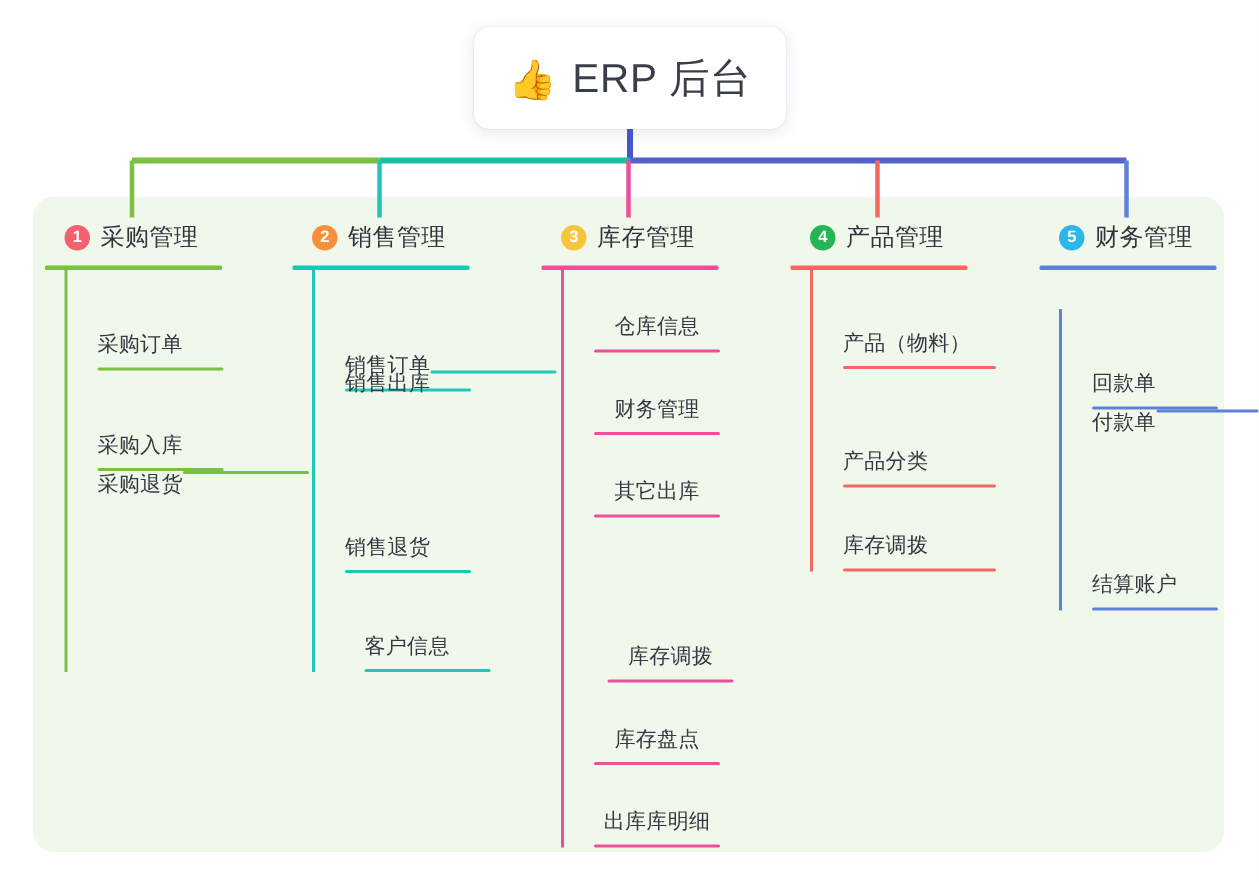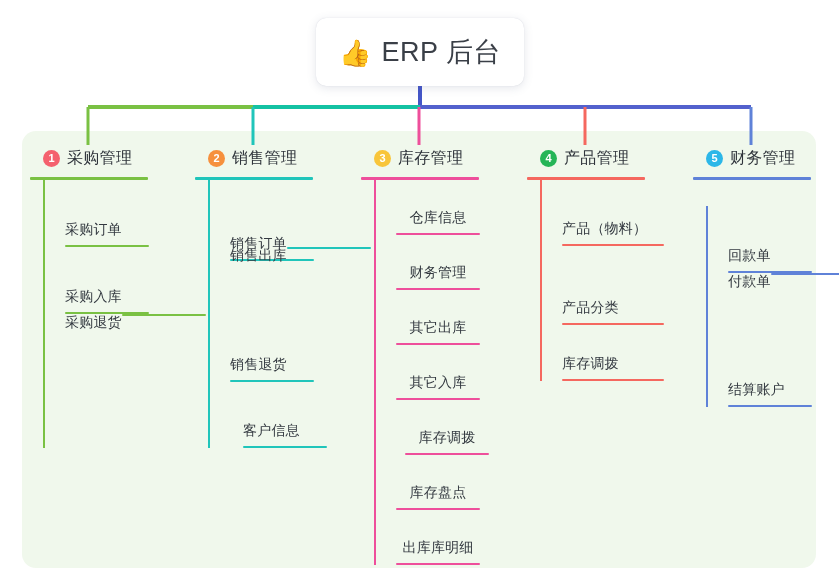--- a/index.html
+++ b/index.html
@@ -220,24 +220,20 @@
             <div class="leaf-rule" style="width: 84px; background: rgb(238, 79, 155);"></div>
           </div>
           <div class="leaf" style="position: absolute; left: 13px; top: 55px; height: 55px; display: flex; flex-direction: column; justify-content: flex-end;">
             <span class="leaf-text">财务管理</span>
             <div class="leaf-rule" style="width: 84px; background: rgb(238, 79, 155);"></div>
           </div>
           <div class="leaf" style="position: absolute; left: 13px; top: 110px; height: 55px; display: flex; flex-direction: column; justify-content: flex-end;">
             <span class="leaf-text">其它出库</span>
             <div class="leaf-rule" style="width: 84px; background: rgb(238, 79, 155);"></div>
           </div>
-          <div class="leaf" style="position: absolute; left: 13px; top: 165px; height: 55px; display: flex; flex-direction: column; justify-content: flex-end;">
-            <span class="leaf-text">其它入库</span>
-            <div class="leaf-rule" style="width: 84px; background: rgb(238, 79, 155);"></div>
-          </div>
           <div class="leaf" style="position: absolute; left: 13px; top: 220px; height: 55px; display: flex; flex-direction: column; justify-content: flex-end; padding-left: 31px;">
             <span class="leaf-text">库存调拨</span>
             <div class="leaf-rule" style="width: 84px; background: rgb(238, 79, 155);"></div>
           </div>
           <div class="leaf" style="position: absolute; left: 13px; top: 330px; height: 55px; display: flex; flex-direction: column; justify-content: flex-end;">
             <span class="leaf-text">出库库明细</span>
             <div class="leaf-rule" style="width: 84px; background: rgb(238, 79, 155);"></div>
           </div>
           <div class="leaf" style="position: absolute; left: 13px; top: 275px; height: 55px; display: flex; flex-direction: column; justify-content: flex-end;">
             <span class="leaf-text">库存盘点</span>

